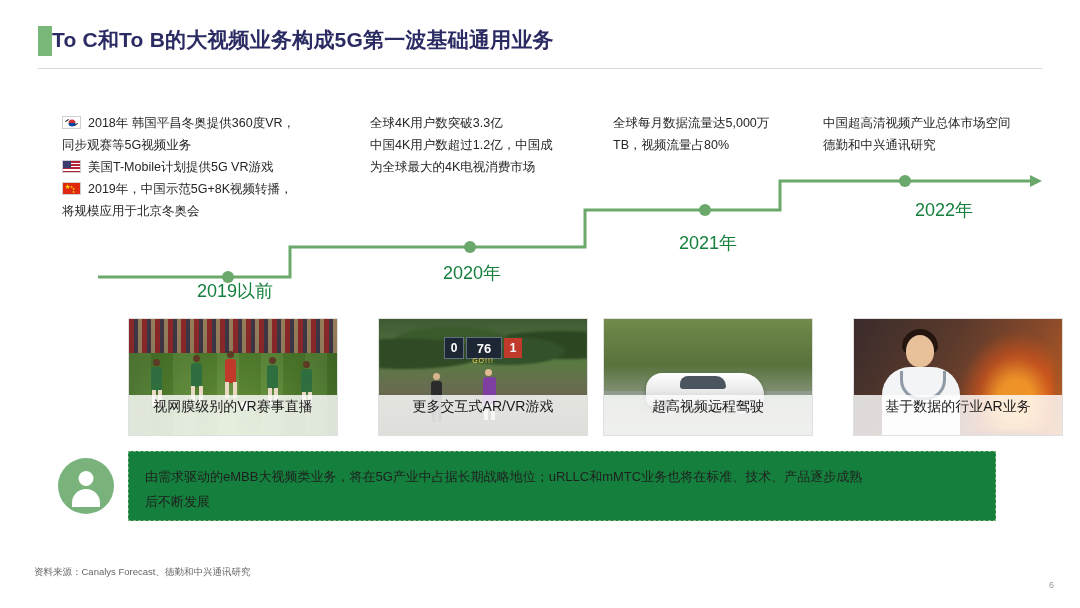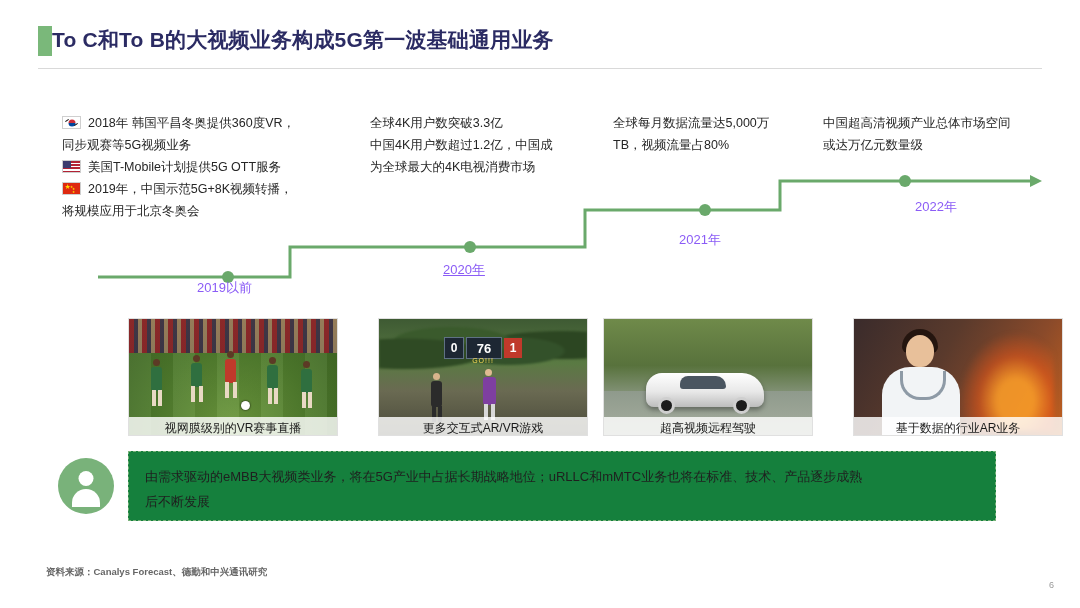--- a/index.html
+++ b/index.html
@@ -55,22 +55,22 @@
     position: absolute;
     left: 0;
     top: 0;
     width: 1080px;
     height: 608px;
     pointer-events: none;
   }
 
   .tl-label {
     position: absolute;
-    font-size: 13px;
-    color: #8b5cf6;
+    font-size: 18px;
+    color: #15803d;
     white-space: nowrap;
   }
 
   
   .block {
     position: absolute;
     font-size: 12.5px;
     line-height: 22px;
     color: #262626;
   }
@@ -143,25 +143,25 @@
     height: 118px;
     overflow: hidden;
     border: 1px solid #e0e0e0;
     box-sizing: border-box;
   }
   .thumb .cap {
     position: absolute;
     left: 0;
     bottom: 0;
     width: 100%;
-    height: 18px;
+    height: 40px;
     line-height: 22px;
     background: rgba(255,255,255,0.82);
     color: #1a1a1a;
-    font-size: 12px;
+    font-size: 14px;
     text-align: center;
     white-space: nowrap;
   }
   .thumb .art { position: absolute; inset: 0; }
 
   
   .t1-art {
     background:
       radial-gradient(ellipse at 50% 100%, #6f9b3f 0%, #4e7a2c 55%, #3b6222 100%);
   }
@@ -314,25 +314,24 @@
     left: 50%; top: 31px;
     transform: translateX(-50%);
     width: 28px; height: 18px;
     border-radius: 14px 14px 0 0;
     background: #ffffff;
   }
 
   
   .source {
     position: absolute;
-    left: 46px;
+    left: 34px;
     top: 566px;
     font-size: 9.5px;
     color: #666666;
-    font-weight: bold;
   }
   .pagenum {
     position: absolute;
     right: 26px;
     top: 580px;
     font-size: 9px;
     color: #999999;
   }
 </style>
 </head>
@@ -348,39 +347,39 @@
     <polyline points="98,277 225,277 290,277 290,247 440,247 470,247 470,247 525,247 585,247 585,210 705,210 780,210 780,181 905,181 1030,181" fill="none" stroke="#6aa96b" stroke-width="3"></polyline>
 
     <polygon points="1030,175 1042,181 1030,187" fill="#6aa96b"></polygon>
     <circle cx="228" cy="277" r="6" fill="#6aa96b"></circle>
     <circle cx="470" cy="247" r="6" fill="#6aa96b"></circle>
     <circle cx="705" cy="210" r="6" fill="#6aa96b"></circle>
     <circle cx="905" cy="181" r="6" fill="#6aa96b"></circle>
   </svg>
 
   <div class="tl-label" style="left:197px; top:279px;">2019以前</div>
-  <div class="tl-label" style="left:443px; top:261px;text-decoration:underline;">2020年</div>
+  <div class="tl-label" style="left:443px; top:261px;">2020年</div>
   <div class="tl-label" style="left:679px; top:231px;">2021年</div>
   <div class="tl-label" style="left:915px; top:198px;">2022年</div>
 
   <div class="block" style="left:62px; top:112px; width:270px;">
     <div class="flag-row">
       <span class="flag flag-kr">
         <span class="b1"></span>
           <span class="circ"></span>
           <span class="b2"></span>
       </span>
       <div>2018年 韩国平昌冬奥提供360度VR，</div>
       <div style="margin-left:-26px;">同步观赛等5G视频业务</div>
     </div>
     <div class="flag-row">
       <span class="flag flag-us">
         <span class="canton"></span>
       </span>
-      <div>美国T-Mobile计划提供5G OTT服务</div>
+      <div>美国T-Mobile计划提供5G VR游戏</div>
     </div>
     <div class="flag-row">
       <span class="flag flag-cn">
         <span class="star s-big">★</span>
         <span class="star s1">★</span>
           <span class="star s2">★</span>
         <span class="star s3">★</span>
           <span class="star s4">★</span>
       </span>
       <div>2019年，中国示范5G+8K视频转播，</div>
@@ -394,21 +393,21 @@
     <div class="plain-line">为全球最大的4K电视消费市场</div>
   </div>
 
   <div class="block" style="left:613px; top:112px; width:210px;">
     <div class="plain-line">全球每月数据流量达5,000万</div>
     <div class="plain-line">TB，视频流量占80%</div>
   </div>
 
   <div class="block" style="left:823px; top:112px; width:225px;">
     <div class="plain-line">中国超高清视频产业总体市场空间</div>
-    <div class="plain-line">或达万亿元数量级</div>
+    <div class="plain-line">德勤和中兴通讯研究</div>
   </div>
 
   <div class="thumb" style="left:128px; top:318px;">
     <div class="art t1-art">
       <div class="t1-crowd"></div>
       <div class="t1-stripes"></div>
       <div class="p" style="left:22px; top:48px;">
         <span class="head" style="left:2px; top:-8px;"></span>
         <span class="body" style="background:#2f6f3f;"></span>
         <span class="leg" style="left:1px; top:23px;"></span>

